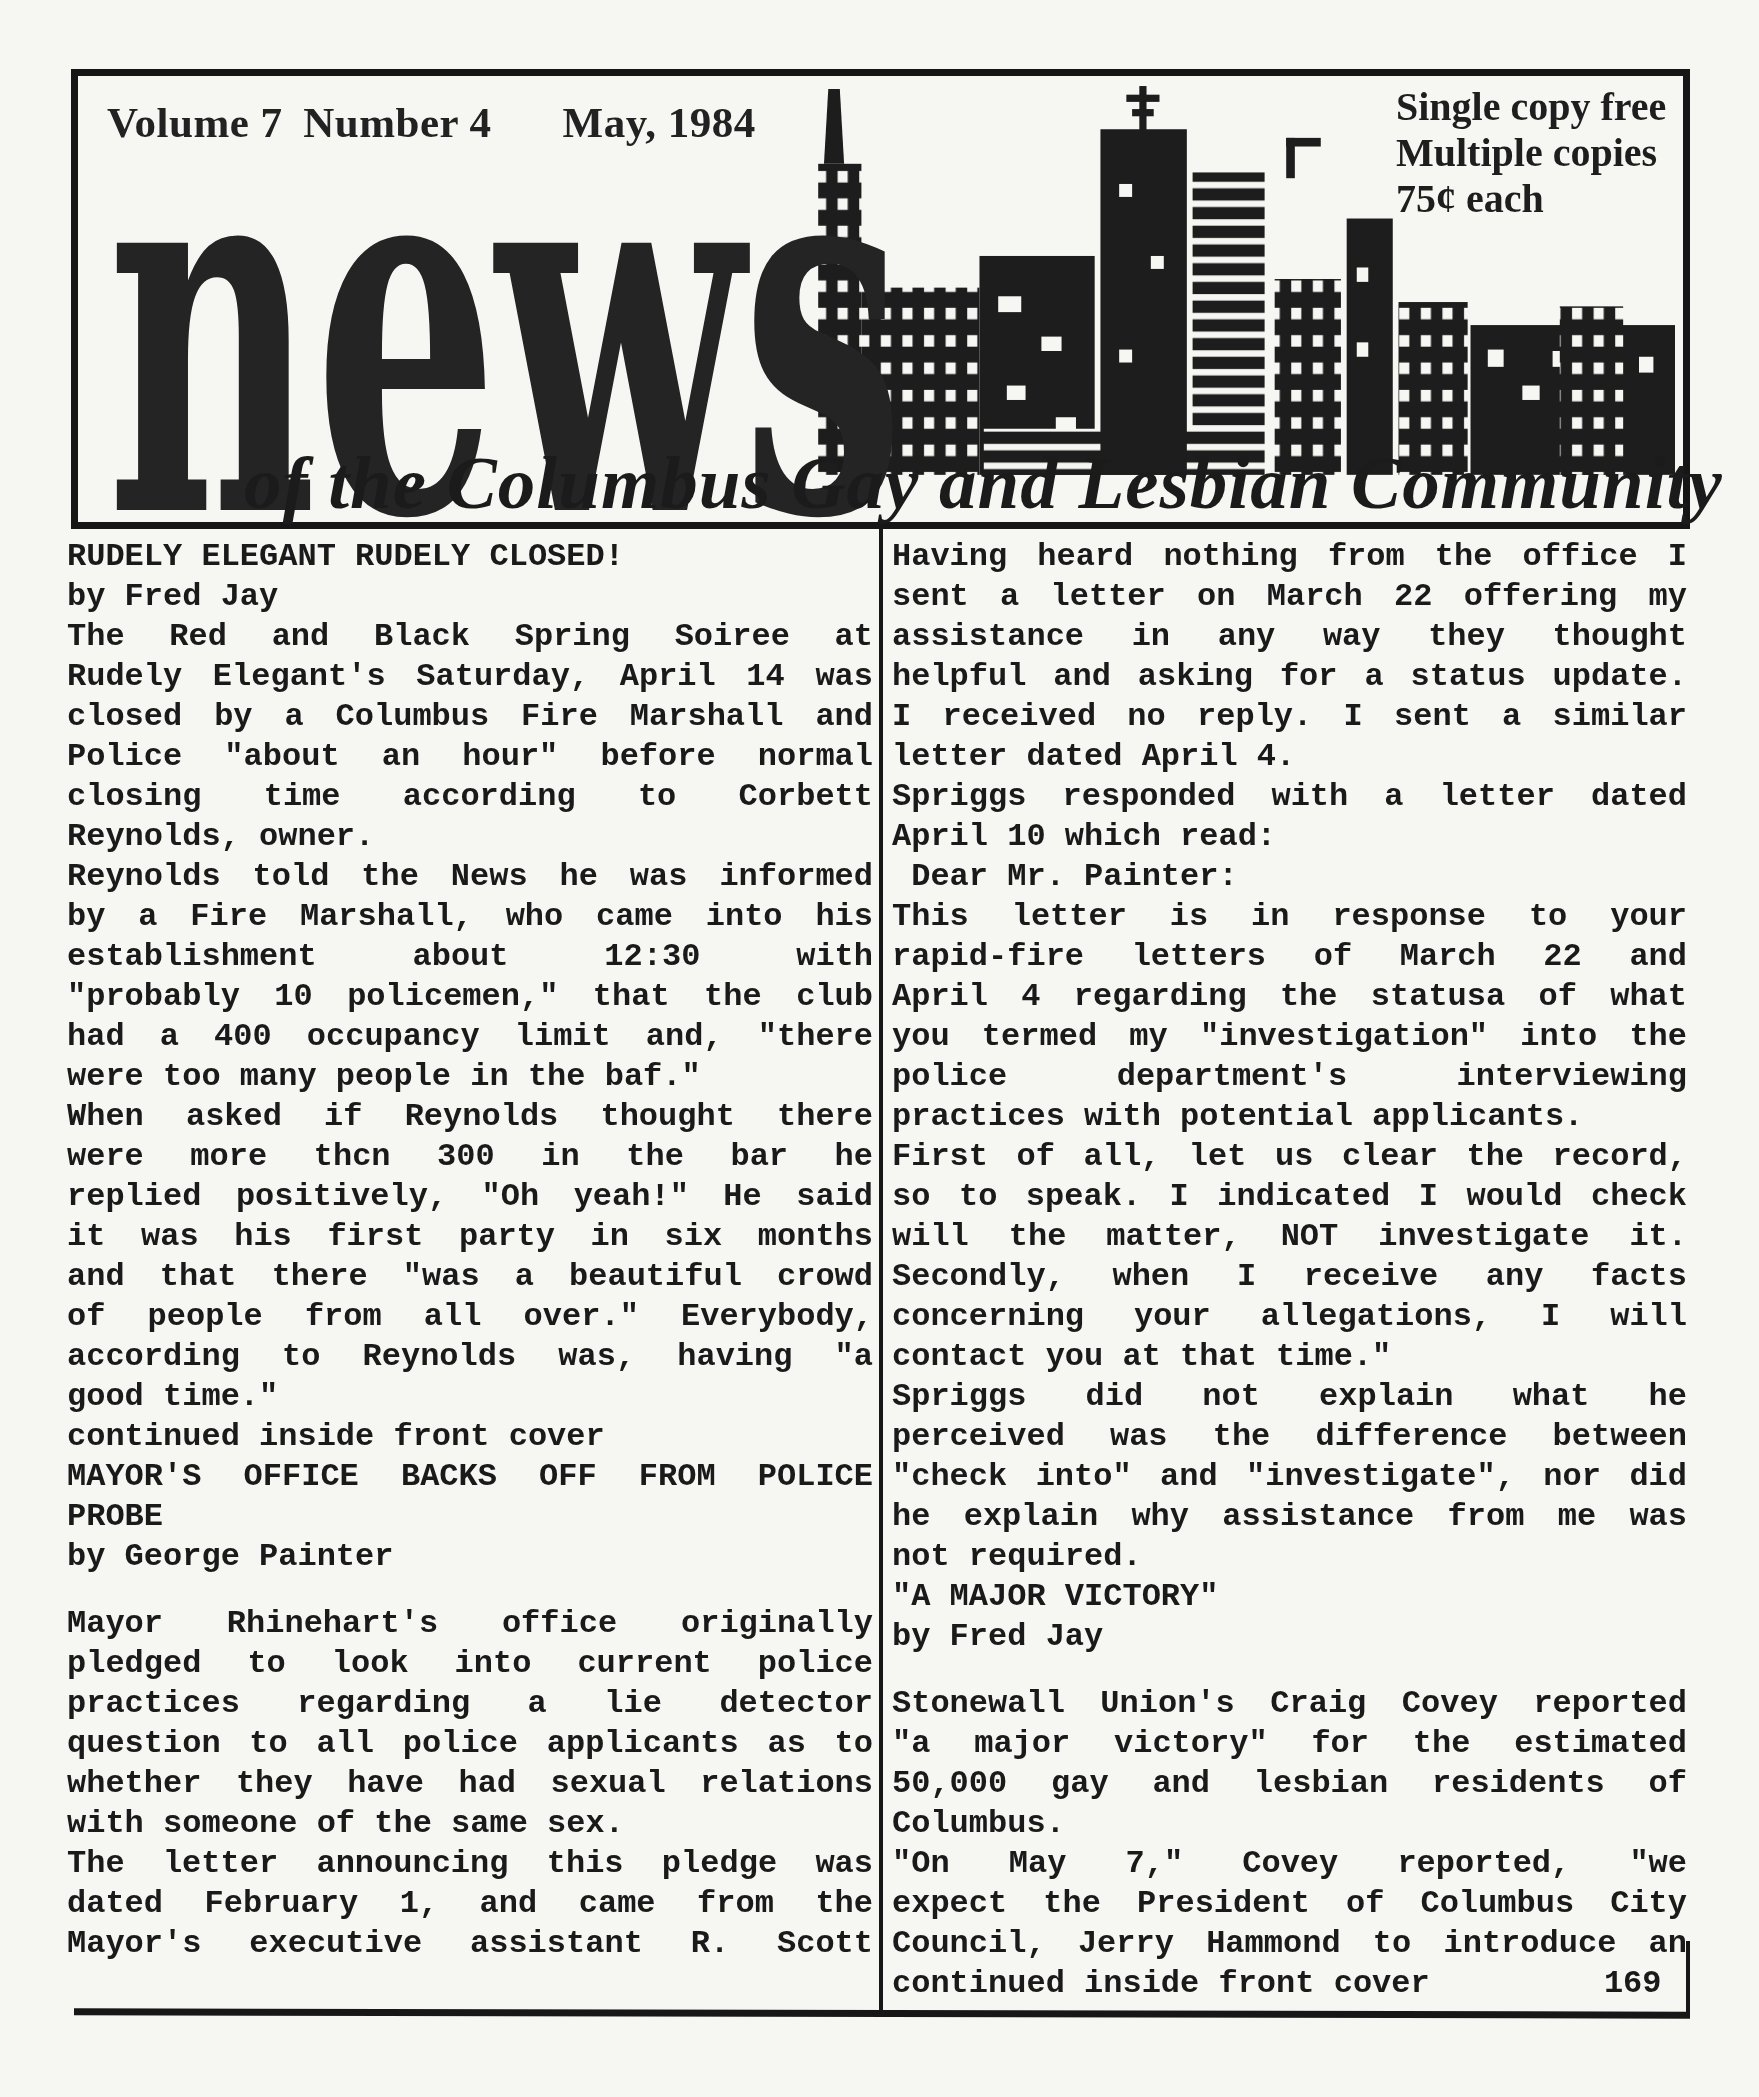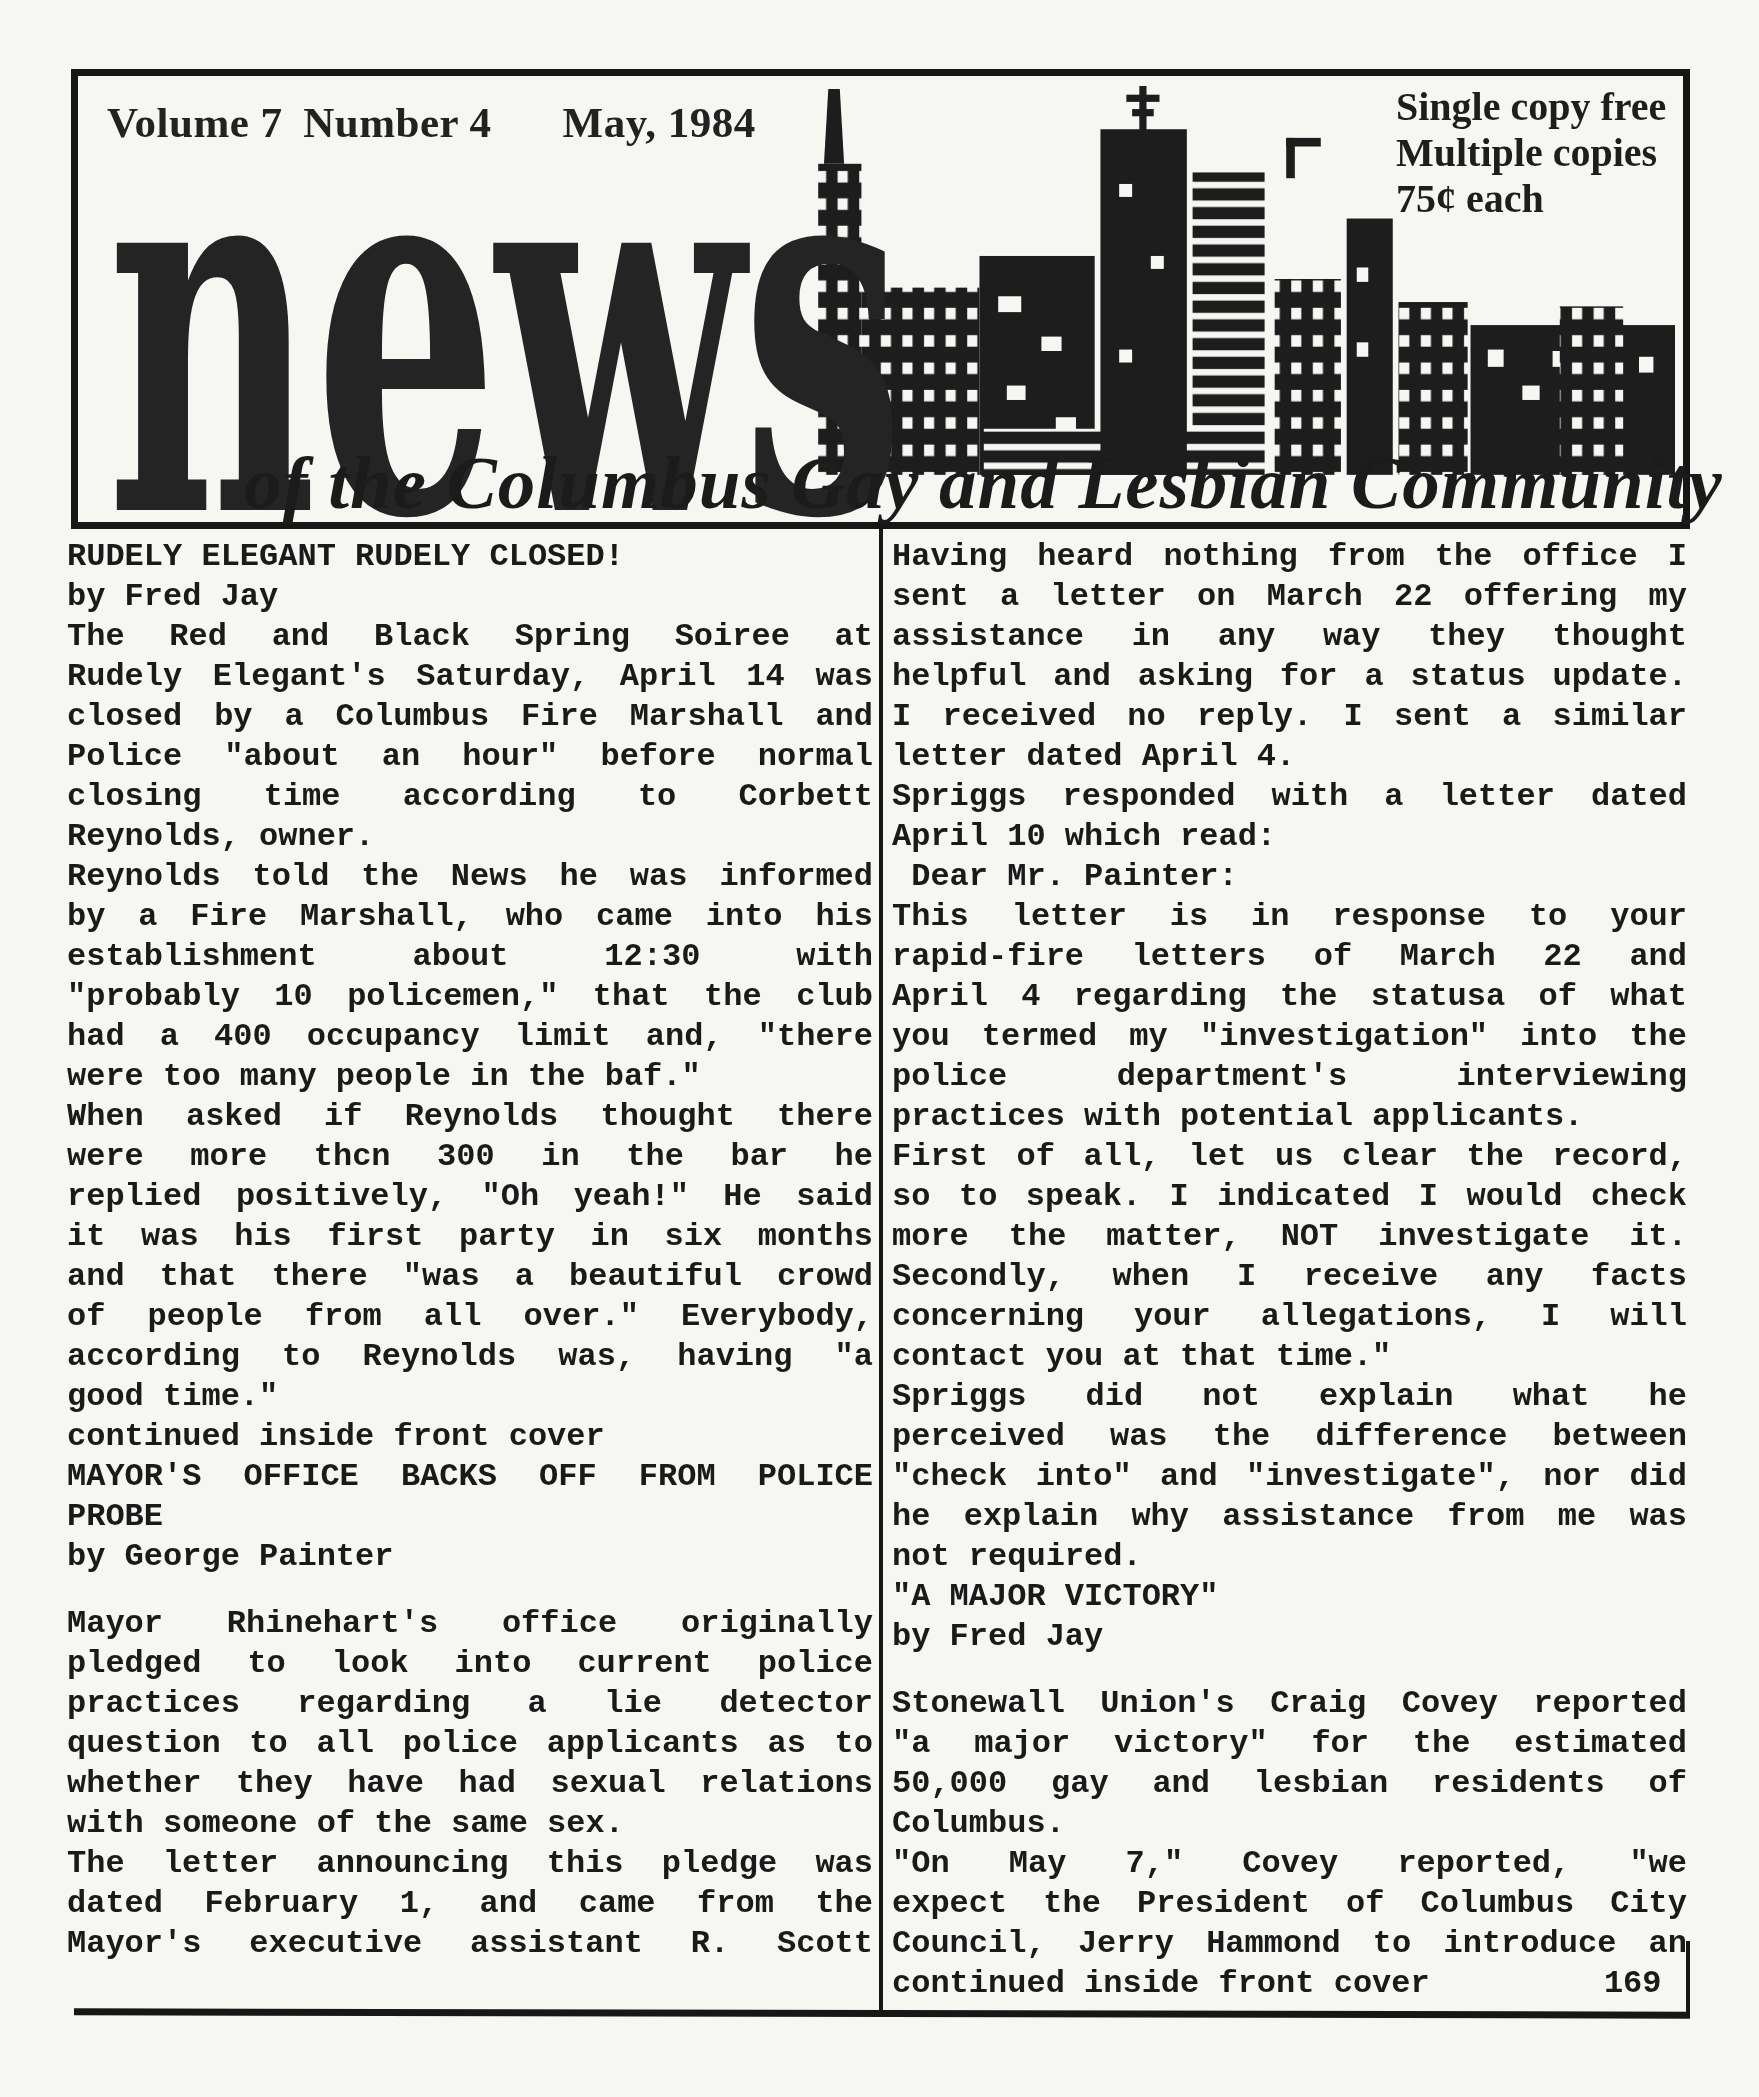--- a/index.html
+++ b/index.html
@@ -210,21 +210,21 @@
           <div class="line j">This letter is in response to your</div>
           <div class="line j">rapid-fire letters of March 22 and</div>
           <div class="line j">April 4 regarding the statusa of what</div>
           <div class="line j">you termed my "investigation" into the</div>
           <div class="line j">police department's interviewing</div>
           <div class="line">practices with potential applicants.</div>
         </div>
         <div class="para">
           <div class="line j">First of all, let us clear the record,</div>
           <div class="line j">so to speak. I indicated I would check</div>
-          <div class="line j">more the matter, NOT investigate it.</div>
+          <div class="line j">will the matter, NOT investigate it.</div>
           <div class="line j">Secondly, when I receive any facts</div>
           <div class="line j">concerning your allegations, I will</div>
           <div class="line">contact you at that time."</div>
         </div>
         <div class="para">
           <div class="line j">Spriggs did not explain what he</div>
           <div class="line j">perceived was the difference between</div>
           <div class="line j">"check into" and "investigate", nor did</div>
           <div class="line j">he explain why assistance from me was</div>
           <div class="line">not required.</div>

